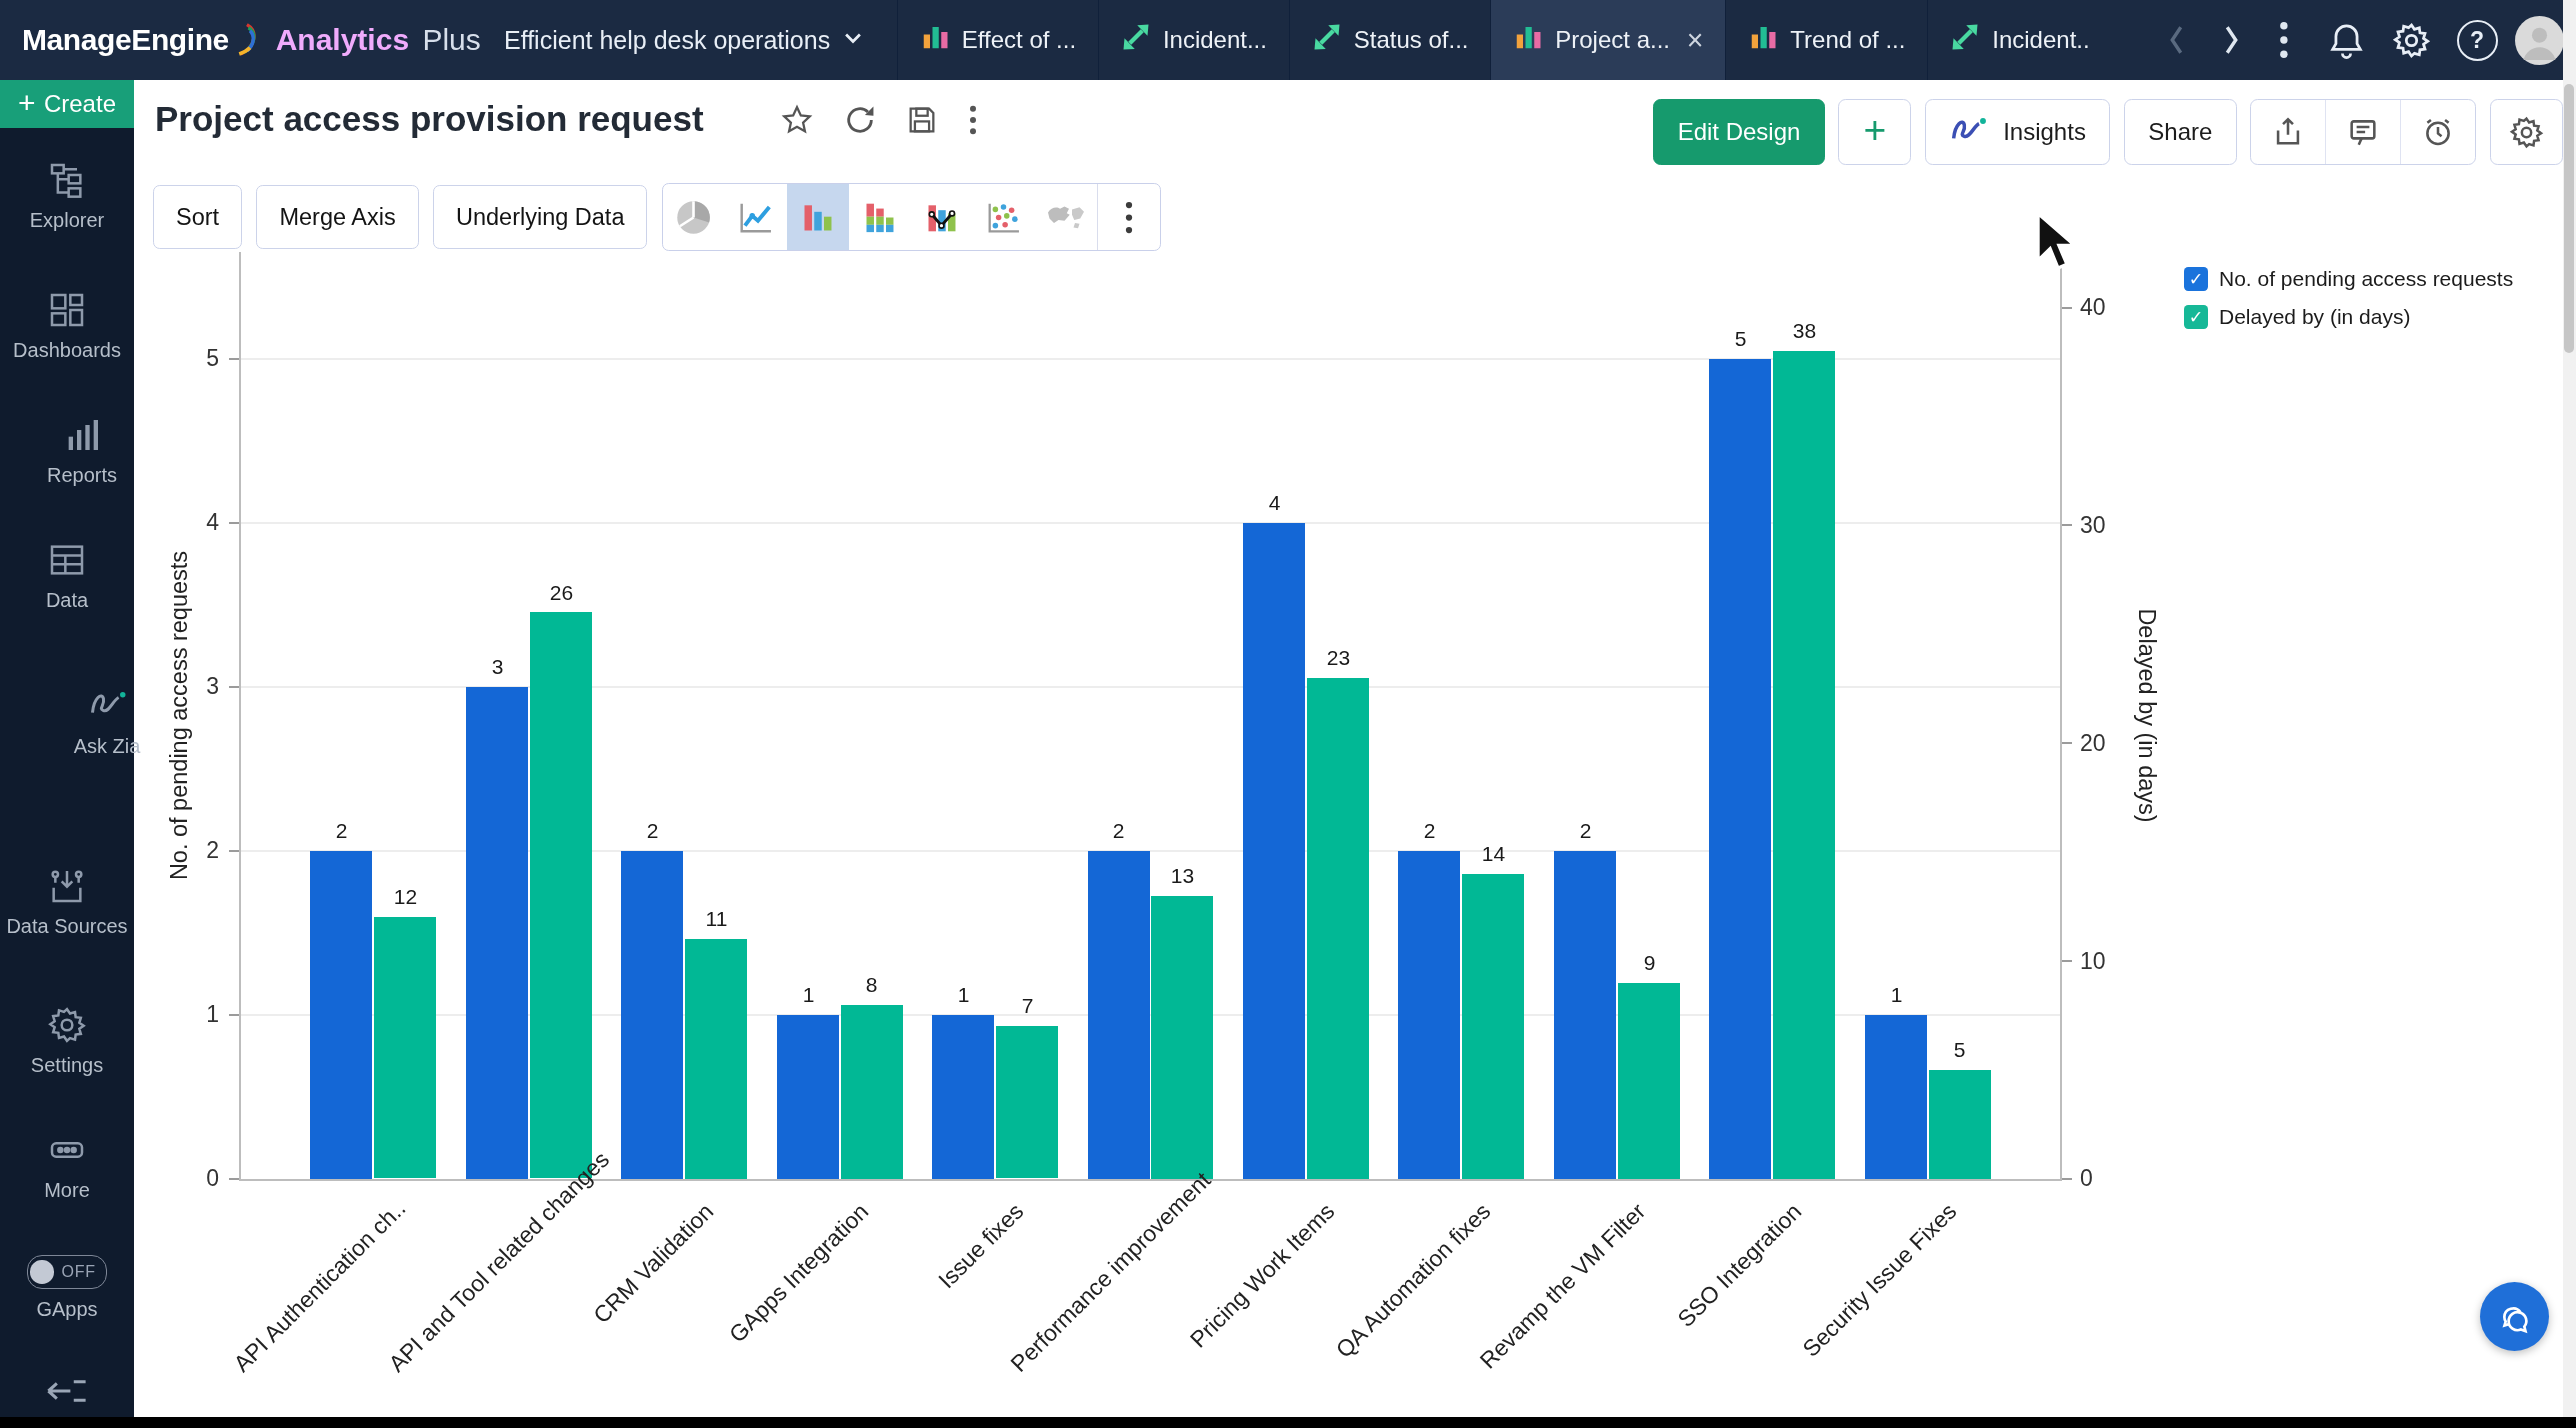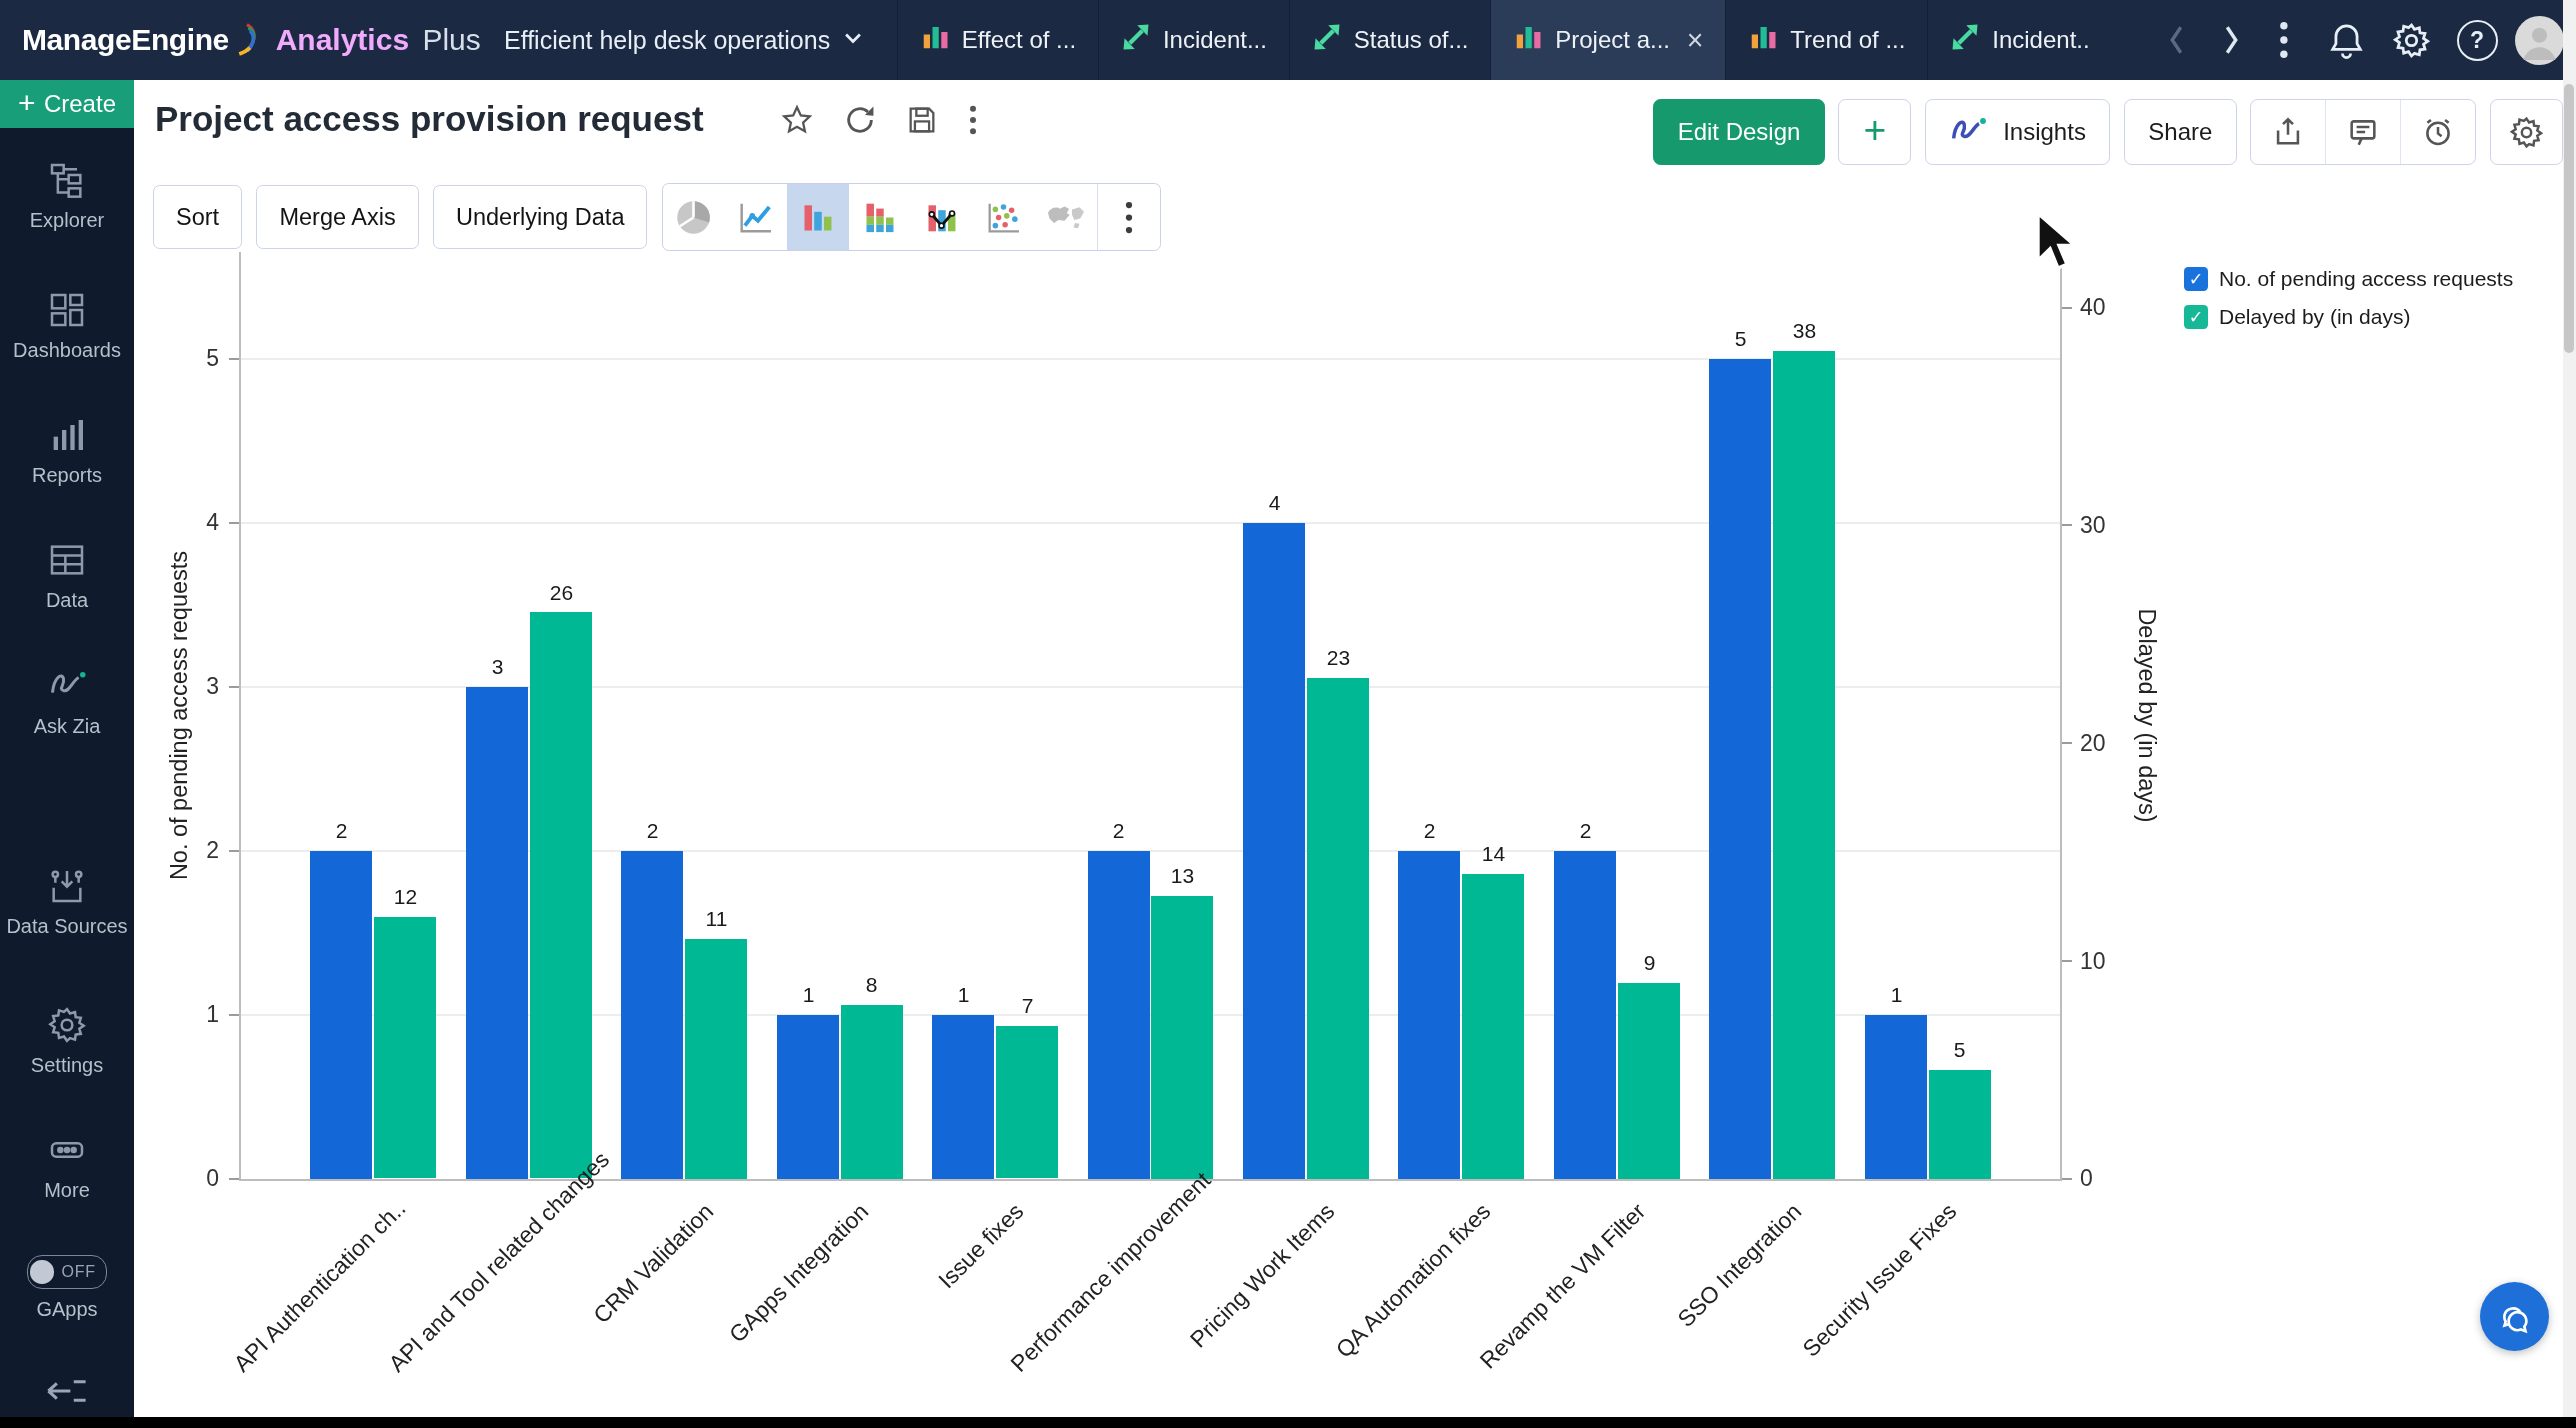--- a/index.html
+++ b/index.html
@@ -215,31 +215,31 @@
               <rect x="13" y="9" width="7" height="5"></rect>
               <rect x="13" y="17" width="7" height="5"></rect>
               <path d="M6.5 8v11.5h6.5M6.5 11.5h6.5M10 5.5h8"></path>
             </svg></span><span>Explorer</span></div>
         <div class="side-item" style="top: 210px;"><span class="ic"><svg width="40" height="40" viewBox="0 0 24 24" fill="none" stroke="currentColor" stroke-width="1.5">
               <rect x="3" y="3" width="8" height="8"></rect>
               <rect x="14" y="3" width="7" height="6"></rect>
               <rect x="3" y="14" width="8" height="7"></rect>
               <rect x="14" y="12" width="7" height="9"></rect>
             </svg></span><span>Dashboards</span></div>
-        <div class="side-item" style="top: 335px;"><span class="ic"><svg width="40" height="40" viewBox="0 0 24 24" fill="currentColor">
+        <div class="side-item" style="top: 335px; padding-left: 15px;"><span class="ic"><svg width="40" height="40" viewBox="0 0 24 24" fill="currentColor">
               <rect x="4" y="13" width="2.6" height="8"></rect>
               <rect x="9" y="9" width="2.6" height="12"></rect>
               <rect x="14" y="6" width="2.6" height="15"></rect>
               <rect x="19" y="3" width="2.6" height="18"></rect>
             </svg></span><span>Reports</span></div>
         <div class="side-item" style="top: 460px;"><span class="ic"><svg width="40" height="40" viewBox="0 0 24 24" fill="none" stroke="currentColor" stroke-width="1.5">
               <rect x="3" y="4" width="18" height="16"></rect>
               <path d="M3 9.3h18M3 14.6h18M11 9.3V20"></path>
             </svg></span><span>Data</span></div>
-        <div class="side-item" style="top: 586px;"><span class="ic"><svg width="44" height="34" viewBox="0 0 32 24">
+        <div class="side-item" style="top: 606px; margin-left: 40px;"><span class="ic"><svg width="44" height="34" viewBox="0 0 32 24">
               <path d="M4 19 C5 8 11 4 12 9 C13 14 8 16 12 17.5 C16 19 19 10 23 8" fill="none" stroke="currentColor" stroke-width="2.2"></path>
               <circle cx="26" cy="6" r="2" fill="#12b49a"></circle>
             </svg></span><span>Ask Zia</span></div>
         <div class="side-item" style="top: 786px;"><span class="ic"><svg width="40" height="40" viewBox="0 0 24 24" fill="none" stroke="currentColor" stroke-width="1.5">
               <path d="M4 13v8h16v-8"></path>
               <path d="M12 3v9M8.8 9.2L12 12.4l3.2-3.2"></path>
               <circle cx="5" cy="5" r="1.6"></circle>
               <circle cx="19" cy="5" r="1.6"></circle>
               <path d="M5 6.6v3.4M19 6.6v3.4"></path>
             </svg></span><span>Data Sources</span></div>

